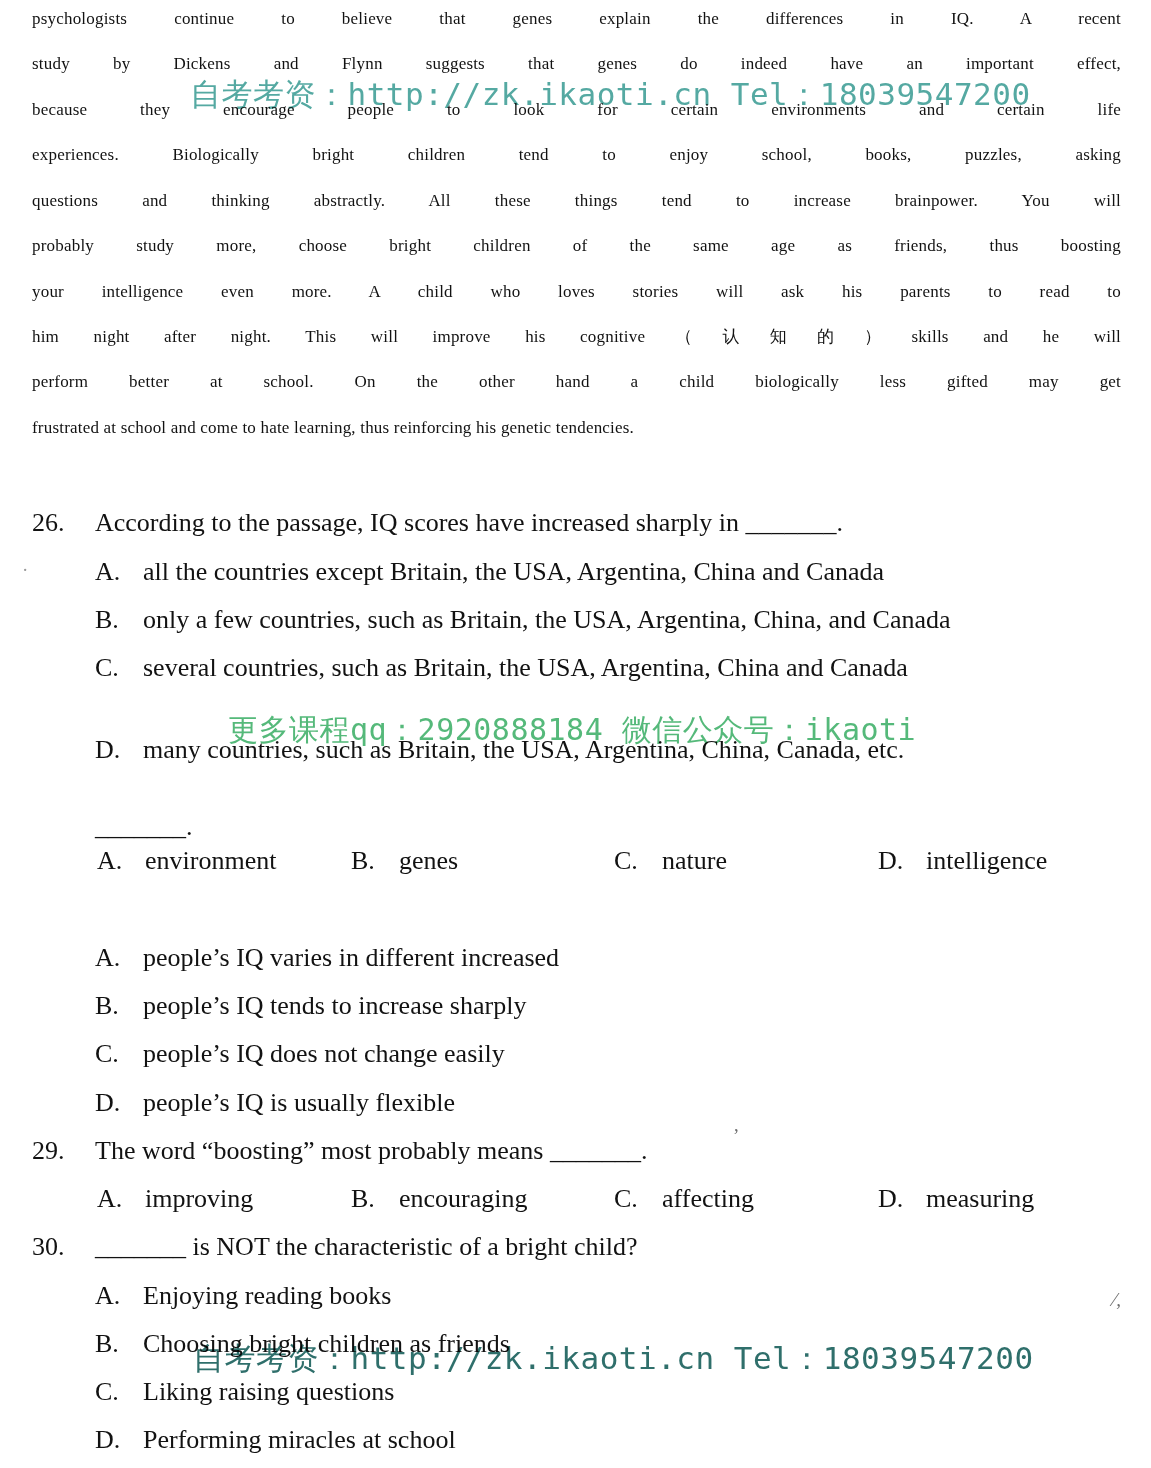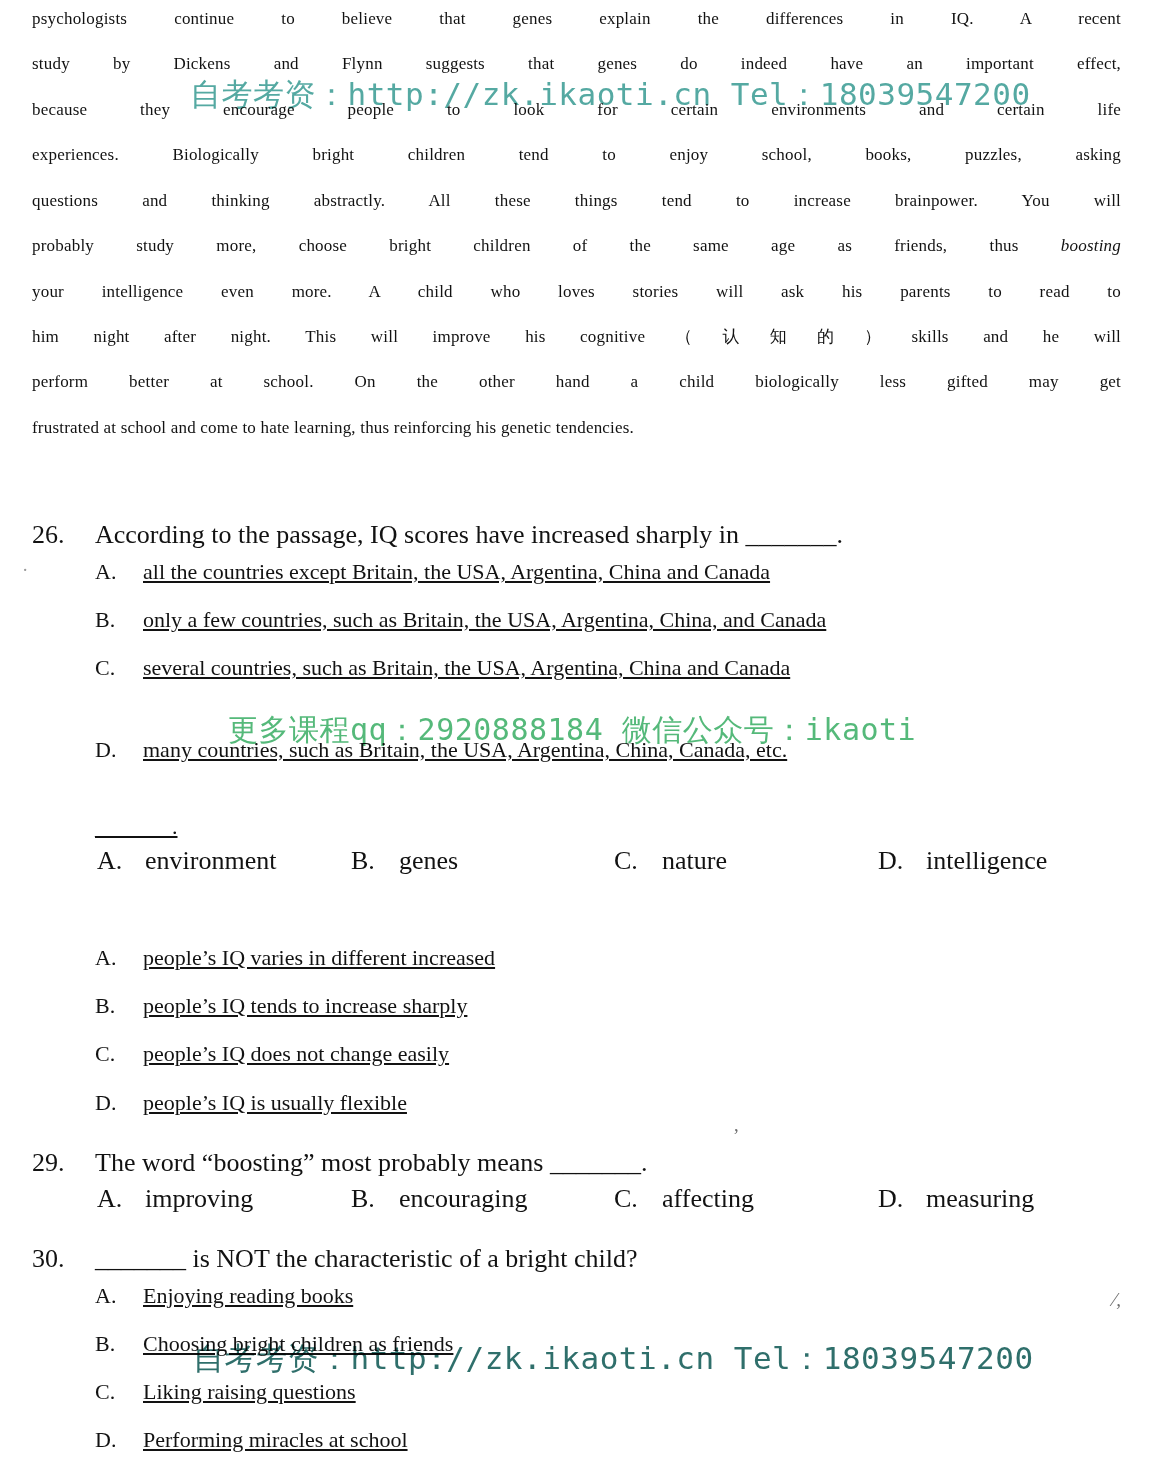--- a/index.html
+++ b/index.html
@@ -11,25 +11,25 @@
     color:#121212;
     overflow:hidden;
   }
   
   .pline{
     position:absolute;left:32px;width:1089px;
     font-size:17px;line-height:34px;
     letter-spacing:0.2px;
   }
   .jline{text-align:justify;text-align-last:justify;}
-  .italic{font-style:italic;}
+  .italic{}
   
   .q{position:absolute;left:32px;width:1100px;font-size:26px;line-height:34px;}
-  .qnum{display:inline-block;width:63px;margin-top:12px;}
-  .opt{position:absolute;left:95px;width:1040px;font-size:22px;line-height:34px;text-decoration:underline;}
+  .qnum{display:inline-block;width:63px;}
+  .opt{position:absolute;left:95px;width:1040px;font-size:26px;line-height:34px;}
   .olet{display:inline-block;width:48px;}
   .optrow{position:absolute;left:0;top:0;width:1151px;height:34px;font-size:26px;line-height:34px;}
   .ritem{position:absolute;top:0;white-space:nowrap;}
   
   .wm{
     position:absolute;
     font-family:"DejaVu Sans Mono", monospace;
     white-space:nowrap;
     mix-blend-mode:multiply;
     letter-spacing:0.5px;

